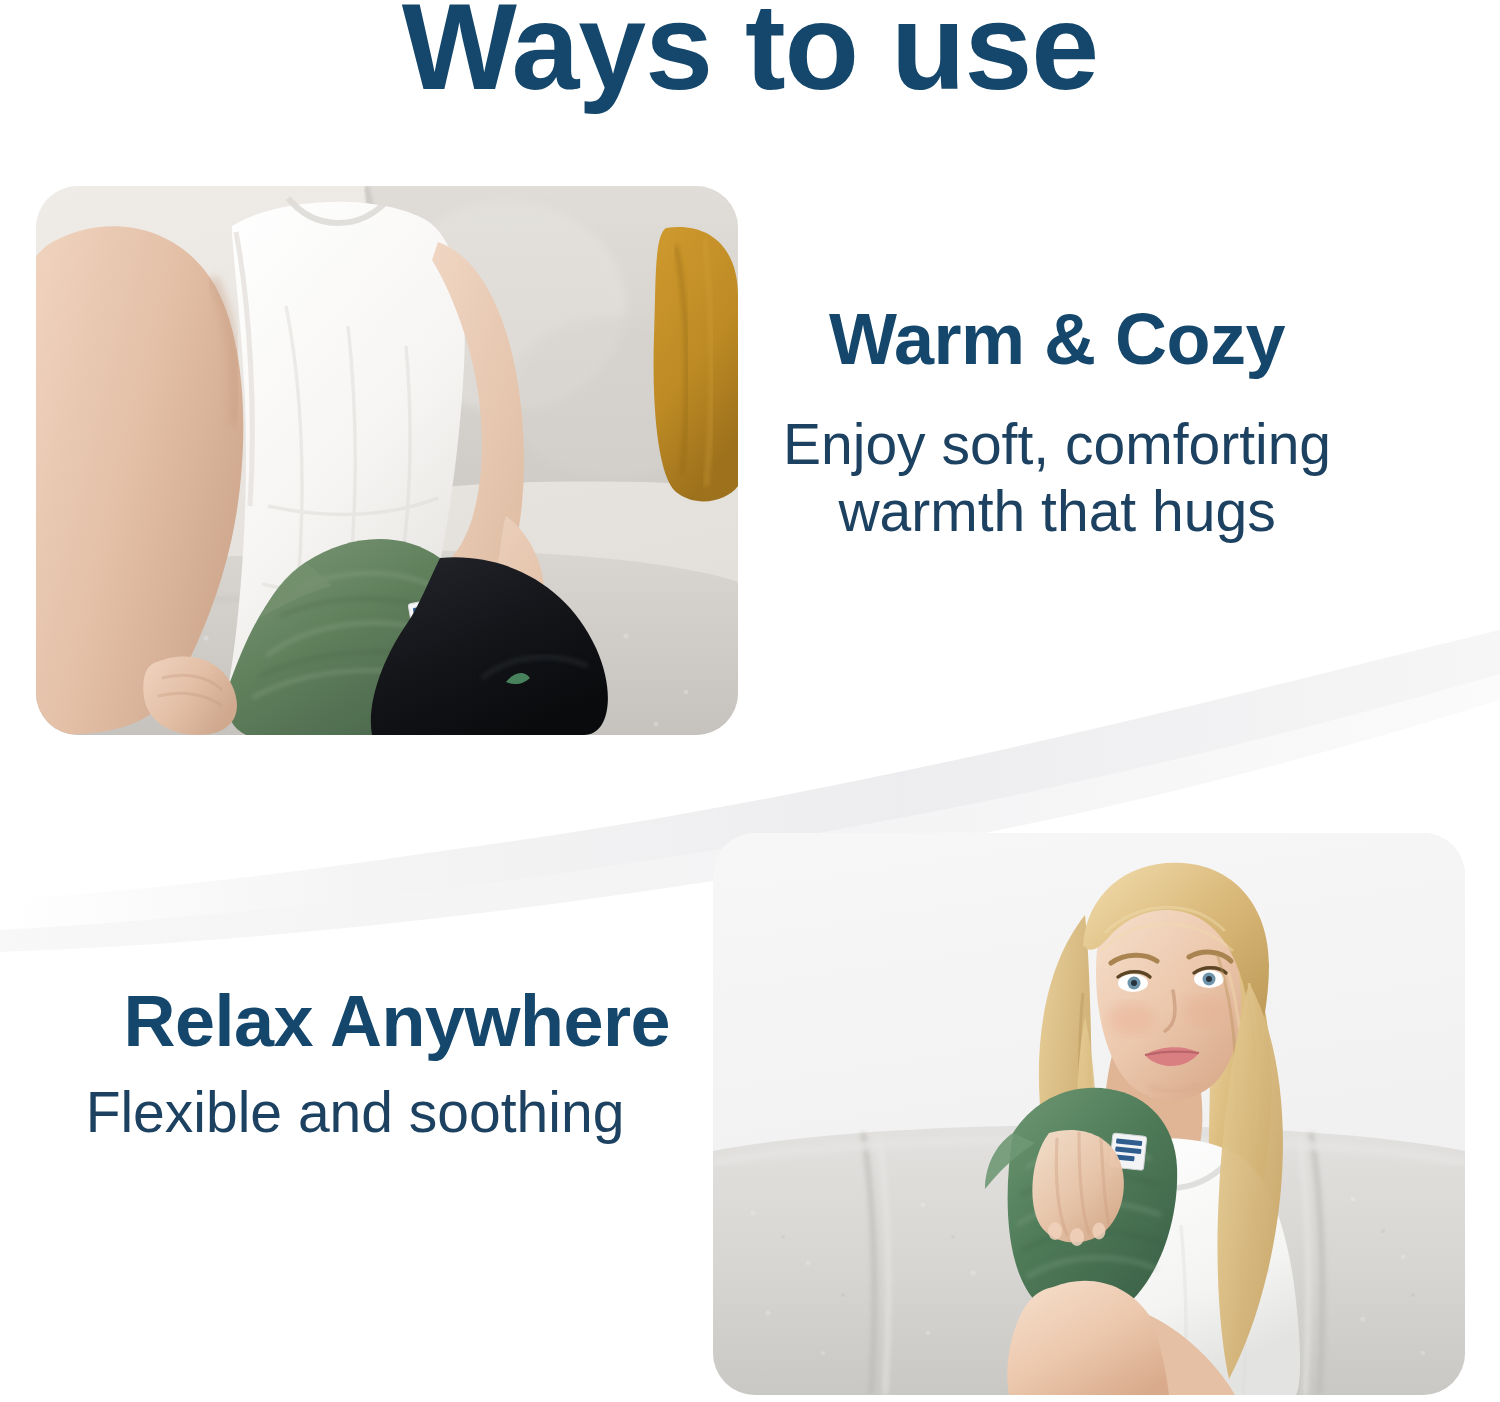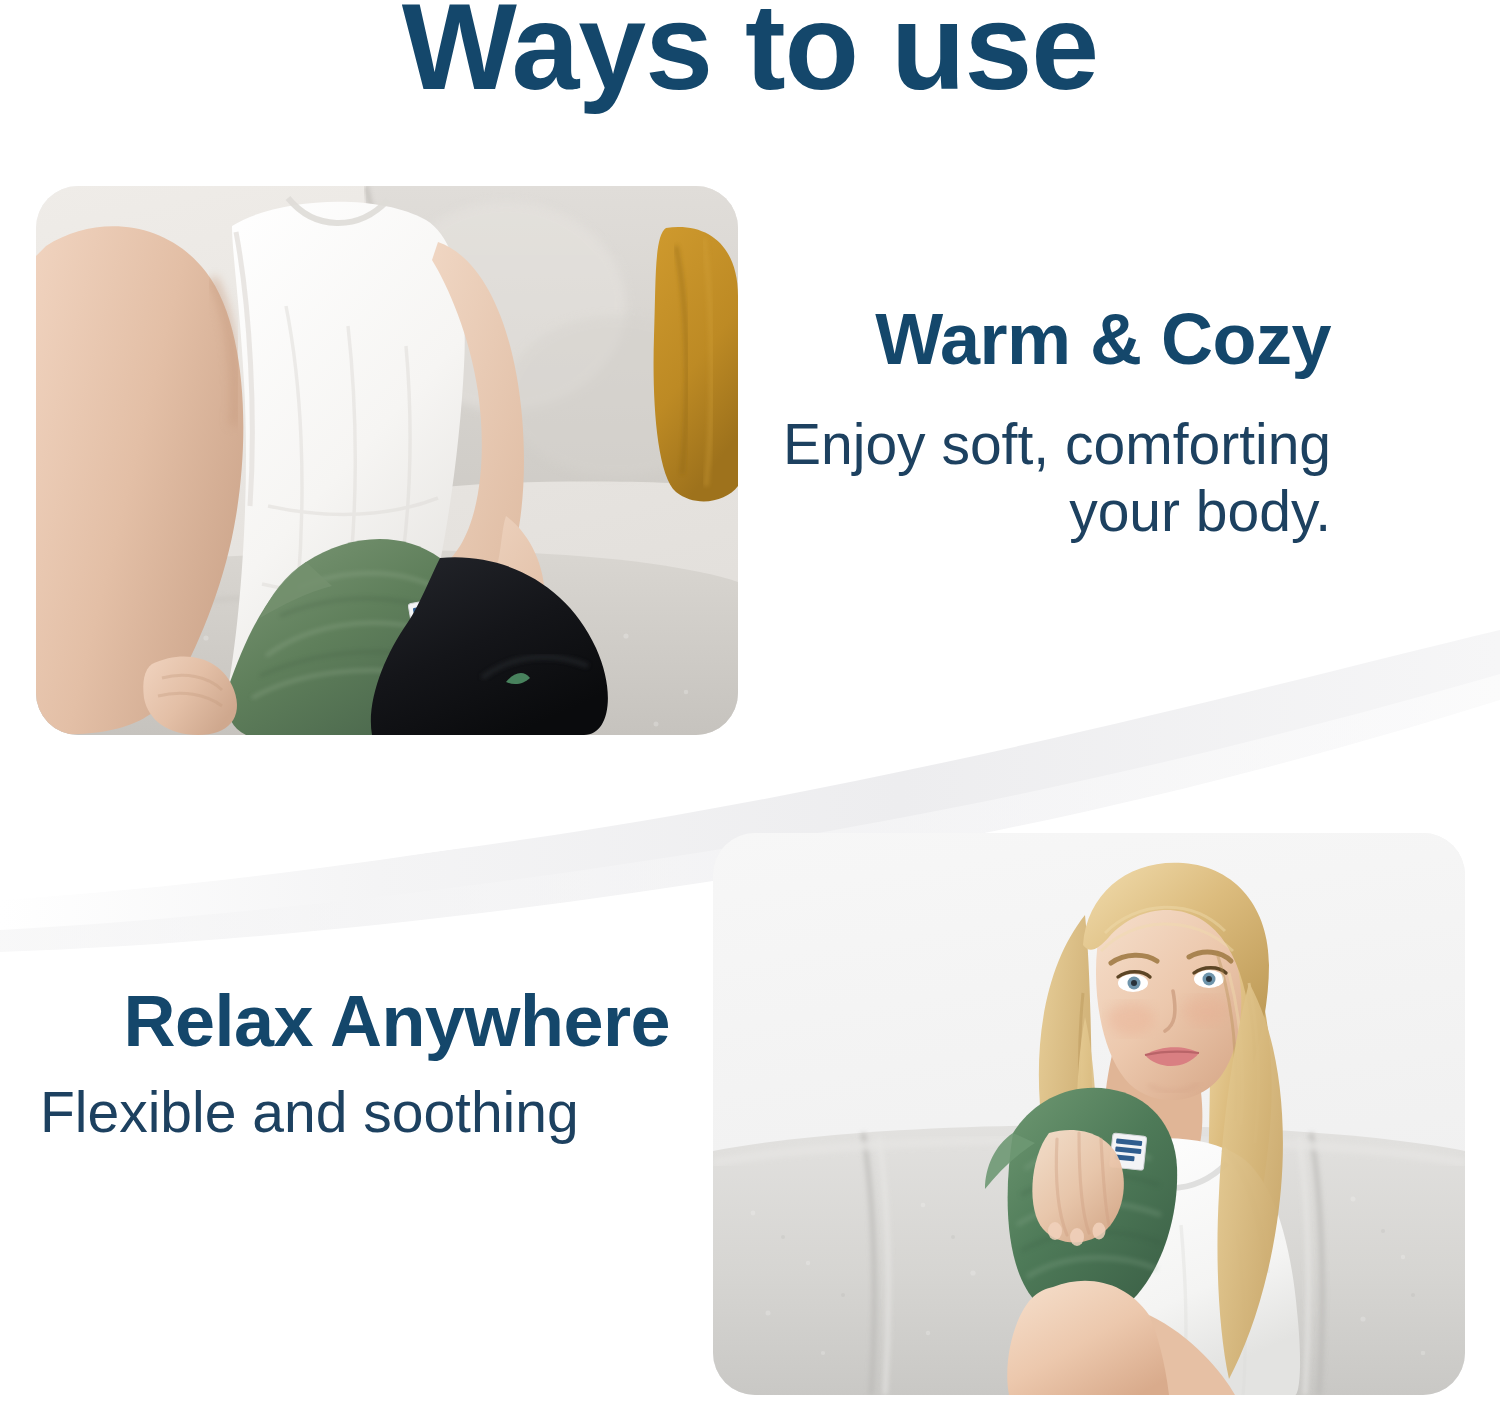--- a/index.html
+++ b/index.html
@@ -42,24 +42,24 @@
   .feature-heading {
     font-size:72px; font-weight:bold; line-height:1.0;
     color:#14476b; letter-spacing:-0.5px; white-space:nowrap;
   }
   .feature-body {
     font-size:57px; font-weight:normal; line-height:1.18;
     color:#1d4160; margin-top:36px;
   }
   .feature-body div { white-space:nowrap; }
 
-  #text-warm-cozy { left:783px; top:303px; text-align:right; }
+  #text-warm-cozy { left:783px; top:303px; text-align:center; }
   #text-relax     { left:40px;  top:985px; width:630px; text-align:right; }
   #text-relax .feature-heading { }
-  #text-relax .feature-body { text-align:left; margin-top:22px; }
+  #text-relax .feature-body { text-align:center; margin-top:22px; }
 </style>
 </head>
 <body>
 
 <h1 id="page-title">Ways to use</h1>
 
 <div id="divider-swoosh">
   <svg viewBox="0 0 1500 400" preserveAspectRatio="none" xmlns="http://www.w3.org/2000/svg">
     <defs>
       <linearGradient id="swgrad" x1="0" y1="0" x2="1" y2="0">
@@ -231,21 +231,21 @@
       <path d="M126,492 C148,486 172,490 186,504"></path>
       <path d="M122,510 C146,504 170,508 186,520"></path>
     </g>
   </svg>
 </div>
 
 <div class="feature-text" id="text-warm-cozy">
   <div class="feature-heading">Warm &amp; Cozy</div>
   <div class="feature-body">
     <div>Enjoy soft, comforting</div>
-    <div>your body.</div>
+    <div>warmth that hugs</div>
   </div>
 </div>
 
 <div class="feature-text" id="text-relax">
   <div class="feature-heading">Relax Anywhere</div>
   <div class="feature-body">
     <div>Flexible and soothing</div>
   </div>
 </div>
 

